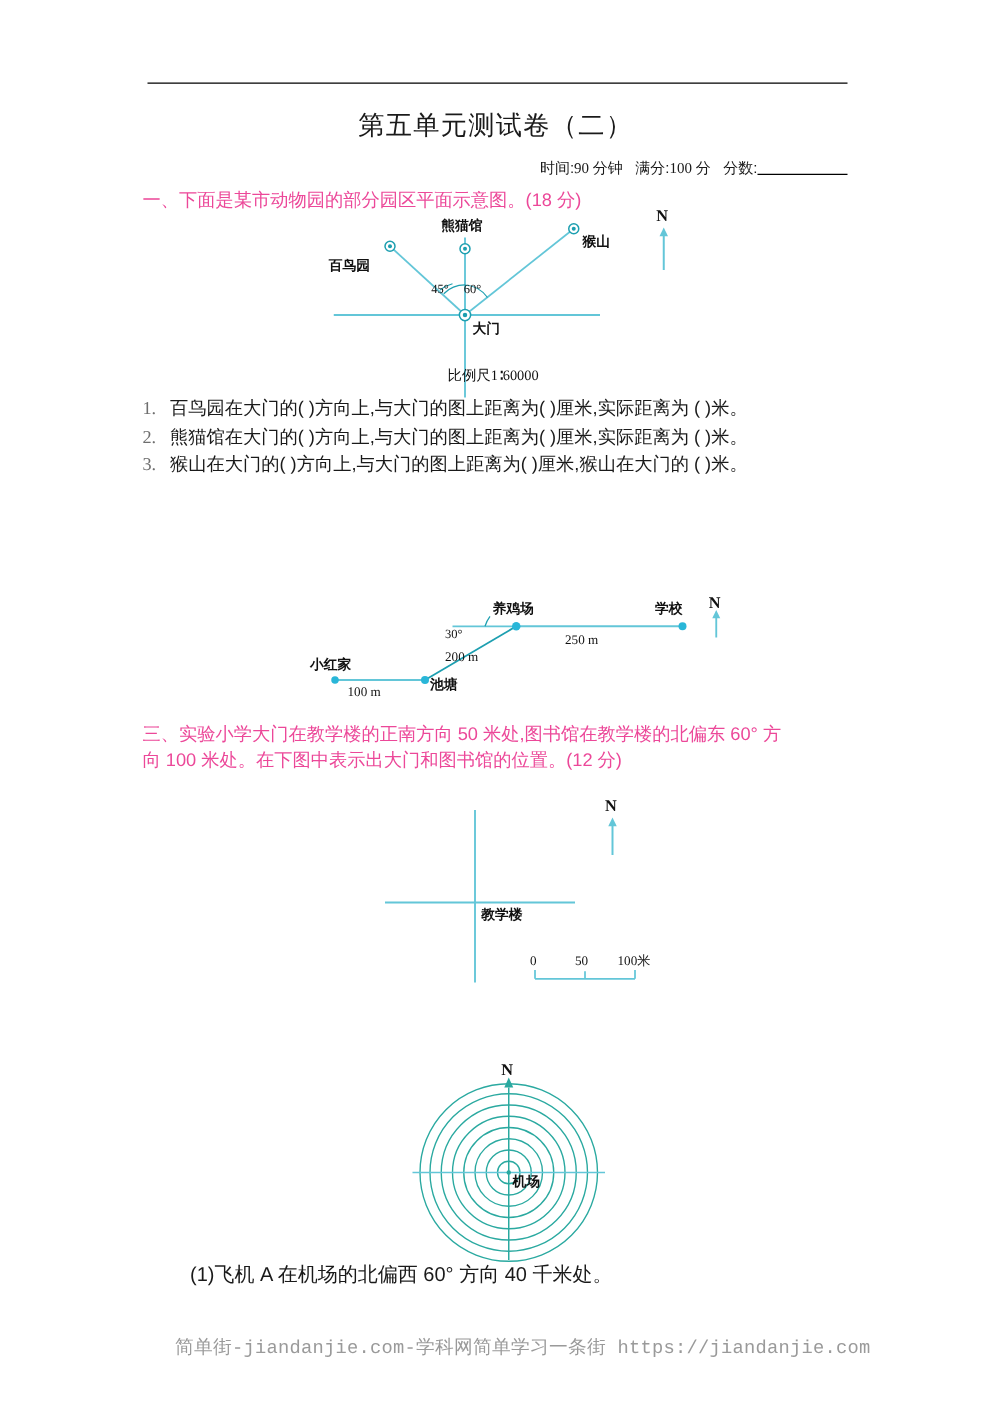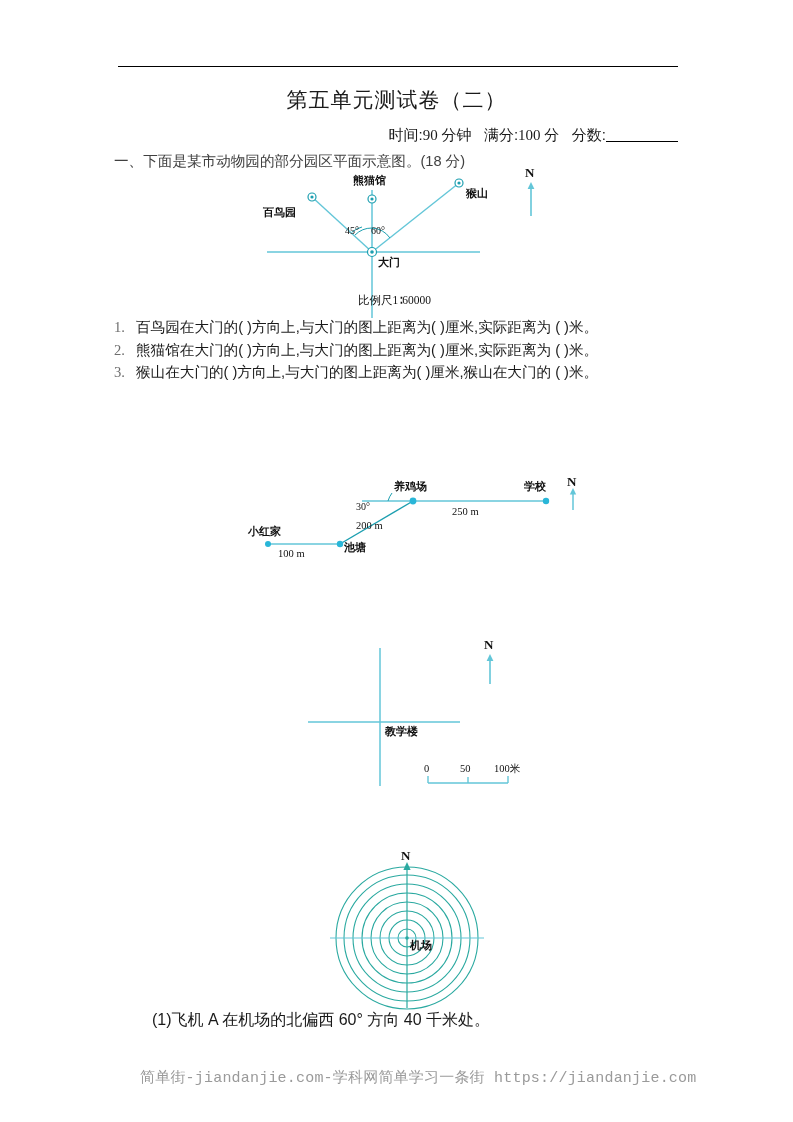--- a/index.html
+++ b/index.html
@@ -35,39 +35,39 @@
     text-align: center;
     font-size: 21px;
     letter-spacing: 1px;
     font-family: "Liberation Serif", "DejaVu Serif", serif;
   }
   .score-line {
     position: absolute;
     left: 0; top: 126px;
     width: 678px;
     text-align: right;
-    font-size: 15px;
+    font-size: 12px;
     font-family: "Liberation Sans", sans-serif;
     white-space: nowrap;
   }
   .score-line .num { font-family: "Liberation Serif", serif; }
   .score-blank {
     display: inline-block;
     width: 72px;
     border-bottom: 1.4px solid #000;
     vertical-align: -2px;
   }
 
   
   .qtext {
     position: absolute;
     font-family: "Liberation Sans", sans-serif;
     font-size: 14.6px;
     line-height: 21px;
-    color: #404040;
+    color: #ec4899;
     white-space: pre-wrap;
   }
 
   .sec1-head { left: 114px; top: 151px; width: 575px; }
   .sec2-head { left: 114px; top: 455px; width: 575px; }
   .sec3-head { left: 114px; top: 578px; width: 566px; }
   .sec4-head { left: 114px; top: 816px; width: 570px; }
 
   .sublist {
     position: absolute;
@@ -246,20 +246,22 @@
       <text class="lbl-num" x="120" y="51">200 m</text>
       <text class="lbl-num" x="216" y="37">250 m</text>
       <text class="lbl-ang" x="120" y="32">30°</text>
 
       <line x1="337" y1="32" x2="337" y2="14" stroke="#63c6d8" stroke-width="1.5"></line>
       <path d="M 337 10 l -3.2 6.5 l 6.4 0 z" fill="#63c6d8"></path>
       <text class="lbl-n" x="331" y="8">N</text>
     </svg>
   </div>
 
+  <div class="qtext sec3-head">三、实验小学大门在教学楼的正南方向 50 米处,图书馆在教学楼的北偏东 60° 方
+向 100 米处。在下图中表示出大门和图书馆的位置。(12 分)</div>
 
   <div class="fig fig3">
     <svg width="270" height="160" viewBox="0 0 270 160">
 
       <line x1="80" y1="12" x2="80" y2="150" stroke="#63c6d8" stroke-width="1.5"></line>
       <line x1="8" y1="86" x2="160" y2="86" stroke="#63c6d8" stroke-width="1.5"></line>
 
       <text class="lbl" x="85" y="99">教学楼</text>
 
       <line x1="190" y1="48" x2="190" y2="22" stroke="#63c6d8" stroke-width="1.6"></line>

